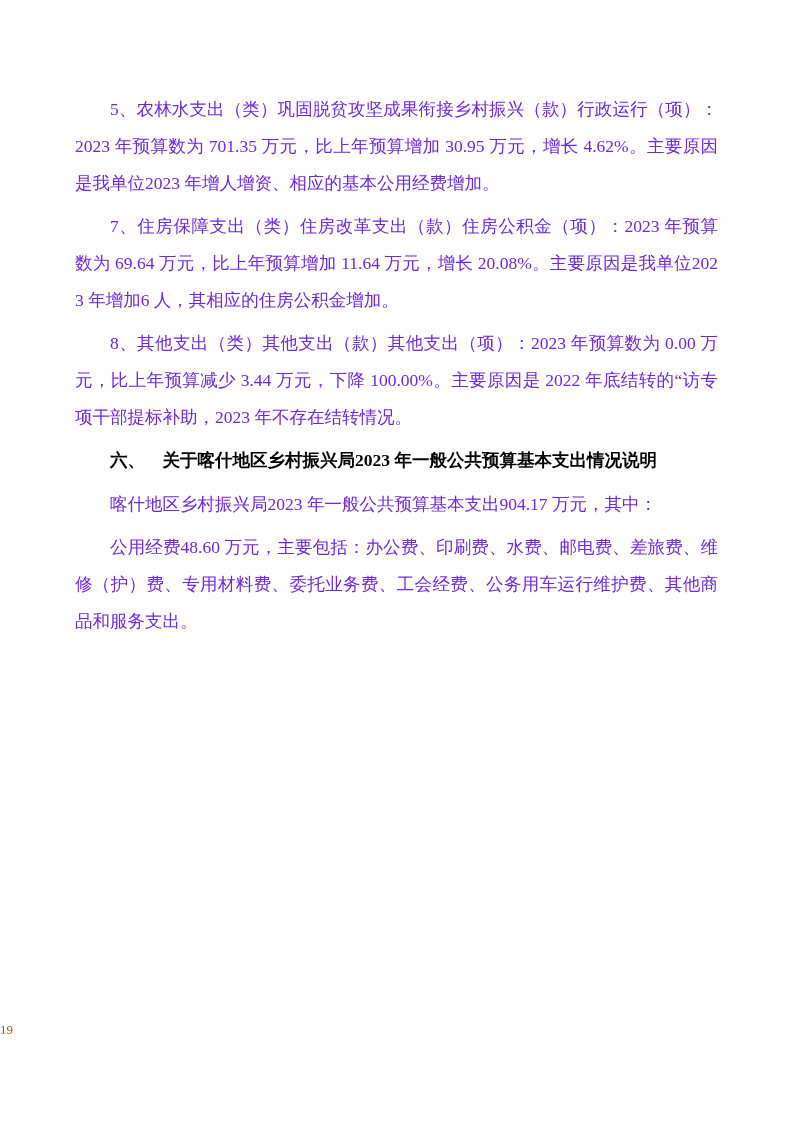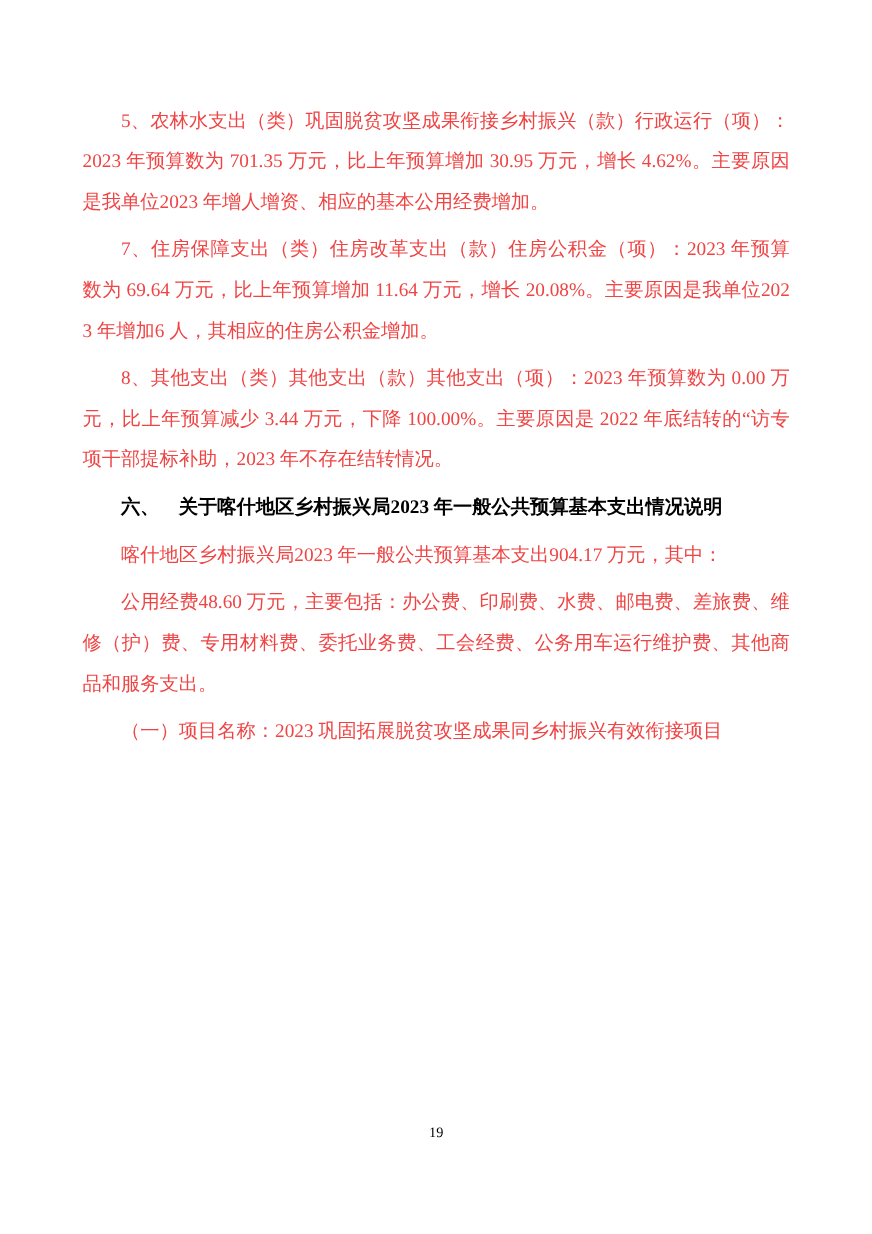--- a/index.html
+++ b/index.html
@@ -16,48 +16,47 @@
   }
   .page {
     position: absolute;
     left: 75px;
     top: 91px;
     width: 643px;
   }
   .para {
     font-size: 17.5px;
     line-height: 37px;
-    color: #ef4444;
+    color: #6d28d9;
     text-align: justify;
     text-indent: 2em;
     margin: 0 0 6px 0;
     word-break: break-all;
   }
   .heading {
     font-weight: bold;
     color: #000000;
     margin: 2px 0 7px 0;
   }
   .page-number {
     position: absolute;
     top: 1022px;
     left: 0;
     width: 793px;
-    text-align: center;
+    text-align: left;
     font-size: 13px;
-    color: #000000;
+    color: #a16207;
     font-family: "Liberation Serif", "DejaVu Serif", serif;
   }
 </style>
 </head>
 <body>
 
 <div class="page">
   <p class="para">5、农林水支出（类）巩固脱贫攻坚成果衔接乡村振兴（款）行政运行（项）：2023 年预算数为 701.35 万元，比上年预算增加 30.95 万元，增长 4.62%。主要原因是我单位2023 年增人增资、相应的基本公用经费增加。</p>
   <p class="para">7、住房保障支出（类）住房改革支出（款）住房公积金（项）：2023 年预算数为 69.64 万元，比上年预算增加 11.64 万元，增长 20.08%。主要原因是我单位2023 年增加6 人，其相应的住房公积金增加。</p>
   <p class="para">8、其他支出（类）其他支出（款）其他支出（项）：2023 年预算数为 0.00 万元，比上年预算减少 3.44 万元，下降 100.00%。主要原因是 2022 年底结转的“访专项干部提标补助，2023 年不存在结转情况。</p>
   <p class="para heading">六、　关于喀什地区乡村振兴局2023 年一般公共预算基本支出情况说明</p>
   <p class="para">喀什地区乡村振兴局2023 年一般公共预算基本支出904.17 万元，其中：</p>
   <p class="para">公用经费48.60 万元，主要包括：办公费、印刷费、水费、邮电费、差旅费、维修（护）费、专用材料费、委托业务费、工会经费、公务用车运行维护费、其他商品和服务支出。</p>
-  <p class="para">（一）项目名称：2023 巩固拓展脱贫攻坚成果同乡村振兴有效衔接项目</p>
 </div>
 
 <div class="page-number">19</div>
 
 </body></html>

